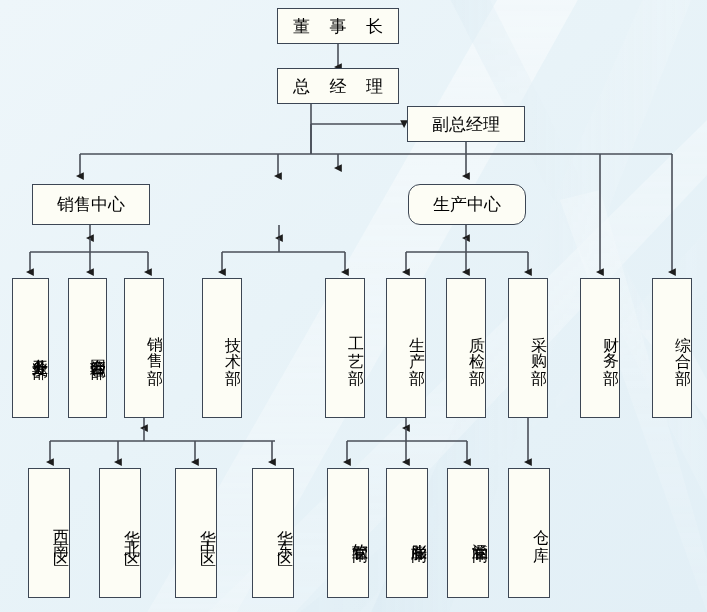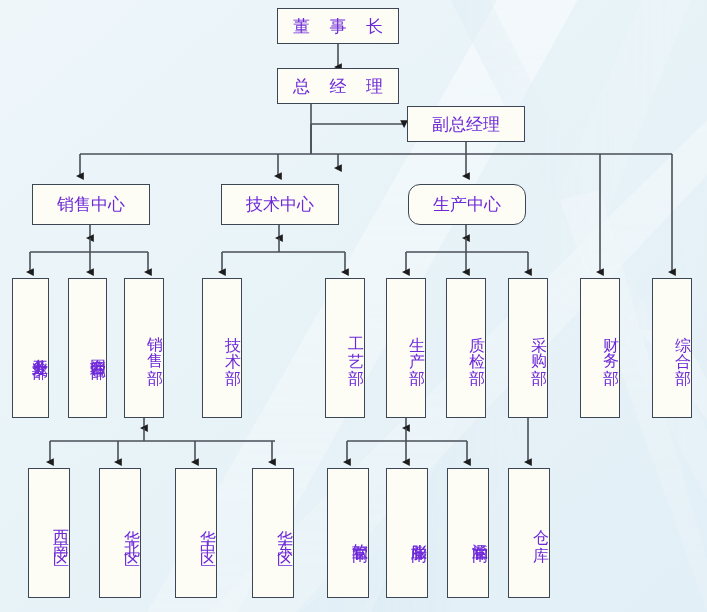--- a/index.html
+++ b/index.html
@@ -29,21 +29,21 @@
     height: 612px;
     z-index: 1;
     pointer-events: none;
   }
   .node {
     position: absolute;
     z-index: 2;
     box-sizing: border-box;
     border: 1px solid #3c4654;
     background: #fdfdf5;
-    color: #6d28d9;
+    color: #000000;
     display: flex;
     align-items: center;
     justify-content: center;
     text-align: center;
     line-height: 1.0;
   }
   
   .node.h {
     font-size: 17px;
     letter-spacing: 0px;
@@ -174,21 +174,20 @@
   </svg>
 
   <div class="node h spaced" style="left:277px; top:8px; width:122px; height:36px;">董 事 长</div>
 
   <div class="node h" style="left:407px; top:106px; width:118px; height:36px;">副总经理</div>
 
   <div class="node h spaced" style="left:277px; top:68px; width:122px; height:36px;">总 经 理</div>
 
   <div class="node h" style="left:32px; top:184px; width:118px; height:41px;">销售中心</div>
 
-  <div class="node h" style="left:221px; top:184px; width:118px; height:41px;">技术中心</div>
 
   <div class="node h" style="left:408px; top:184px; width:118px; height:41px;border-radius:12px;">生产中心</div>
 
   <div class="node v tight" style="left:12px; top:278px; width:37px; height:140px;">业务开发部</div>
 
   <div class="node v tight" style="left:68px; top:278px; width:39px; height:140px;">合同管理部</div>
 
   <div class="node v loose" style="left:124px; top:278px; width:40px; height:140px;">销售部</div>
 
   <div class="node v loose" style="left:202px; top:278px; width:40px; height:140px;">技术部</div>

